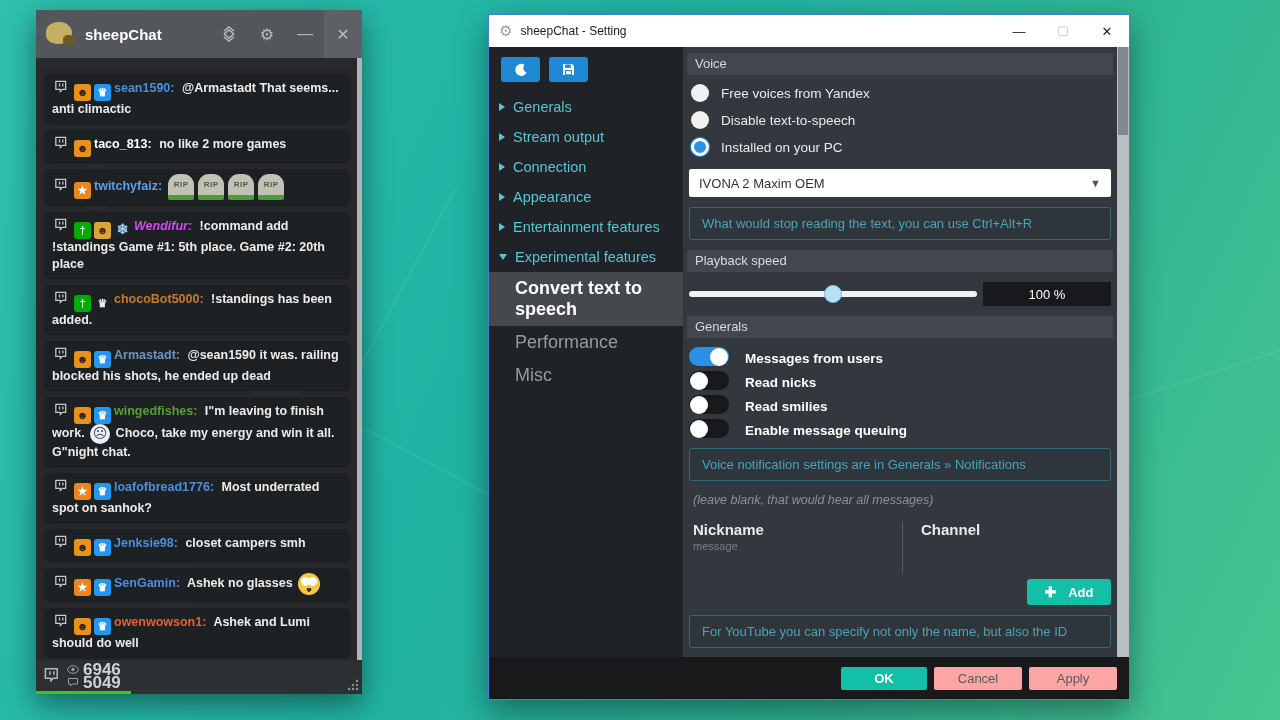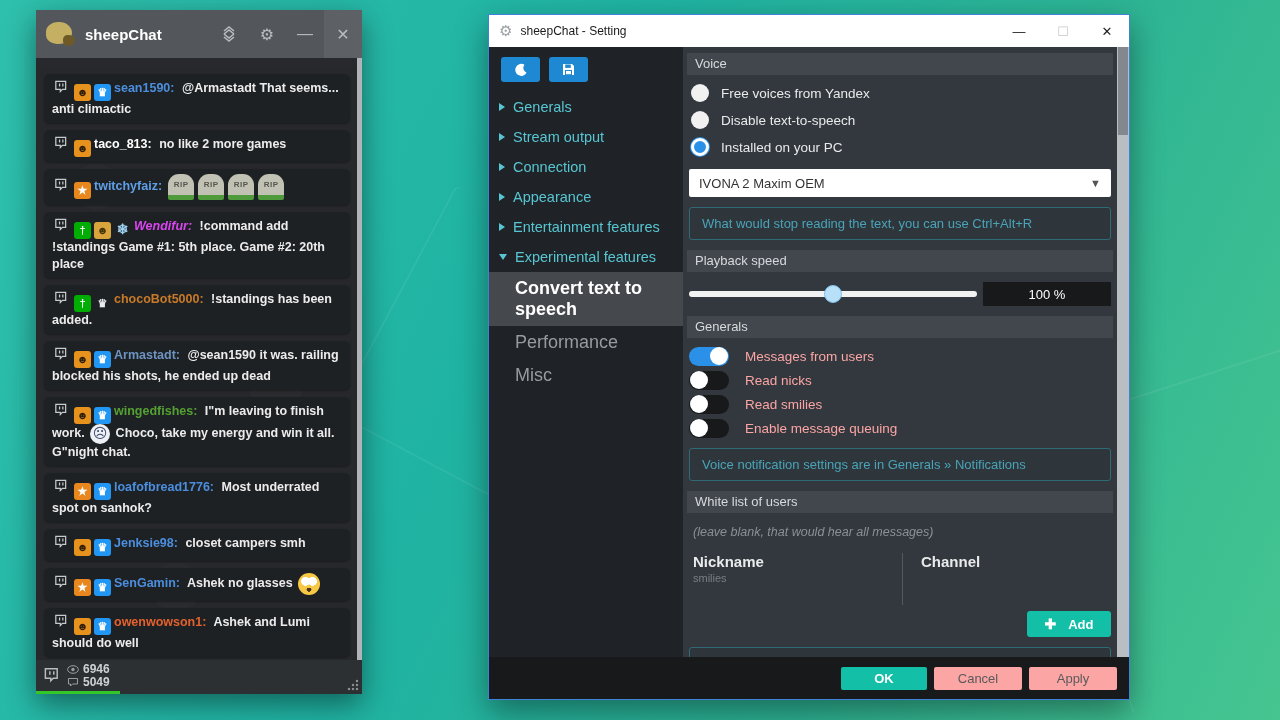--- a/index.html
+++ b/index.html
@@ -55,21 +55,21 @@
      background:
        radial-gradient(circle at 34% 38%, #fff 0 4.2px, transparent 4.6px),
        radial-gradient(circle at 66% 38%, #fff 0 4.2px, transparent 4.6px),
        radial-gradient(circle at 34% 38%, #4a3621 0 1.8px, transparent 2.2px),
        radial-gradient(circle at 66% 38%, #4a3621 0 1.8px, transparent 2.2px),
        radial-gradient(ellipse 4px 3px at 50% 76%, #4a3621 0 60%, transparent 65%),
        #f6c843; }
   .chat-statusbar { position:absolute; bottom:0; left:0; right:0; height:34px; background:#2d3033; display:flex; }
   .stat-block { display:flex; align-items:center; gap:7px; padding:0 10px 0 6px; border-bottom:3px solid #35c727; }
   .stat-twitch svg { display:block; }
-  .stat-nums { color:#cfd2d5; font-size:12px; font-weight:700; line-height:13px; }
+  .stat-nums { color:#cfd2d5; font-size:17px; font-weight:700; line-height:13px; }
   .stat-row { display:flex; align-items:center; gap:4px; }
   .resize-grip { position:absolute; right:3px; bottom:3px; width:12px; height:12px;
      background:
       radial-gradient(circle at 10px 2px, #8a8d90 0 1.4px, transparent 1.6px),
       radial-gradient(circle at 6px 6px,  #8a8d90 0 1.4px, transparent 1.6px),
       radial-gradient(circle at 10px 6px, #8a8d90 0 1.4px, transparent 1.6px),
       radial-gradient(circle at 2px 10px, #8a8d90 0 1.4px, transparent 1.6px),
       radial-gradient(circle at 6px 10px, #8a8d90 0 1.4px, transparent 1.6px),
       radial-gradient(circle at 10px 10px,#8a8d90 0 1.4px, transparent 1.6px); }
 
@@ -101,21 +101,21 @@
   .select-box { margin:13px 2px 0 2px; height:28px; background:#fff; border-radius:2px; display:flex; align-items:center; padding:0 10px; font-size:13px; color:#333; }
   .select-box .val { flex:1; }
   .select-box .caret { color:#555; font-size:11px; }
   .hint-box { margin:10px 2px 0 2px; border:1px solid #2e6b76; border-radius:3px; background:rgba(40,52,56,.35);
       color:#4aa3b8; font-size:13px; padding:8px 12px; }
   .slider-row { display:flex; align-items:center; margin:10px 2px 0 2px; gap:6px; }
   .slider-track { position:relative; flex:1; height:6px; background:#f2f2f2; border-radius:3px; }
   .slider-handle { position:absolute; top:50%; width:18px; height:18px; border-radius:50%;
       background:#b9e0f9; border:1px solid #7fc2ee; transform:translate(-50%,-50%); }
   .slider-val { width:128px; height:24px; background:#17191b; color:#fff; font-size:13px; display:flex; align-items:center; justify-content:center; flex:none; }
-  .toggle-row { display:flex; align-items:center; gap:16px; margin:4px 0 0 2px; color:#fca5a5; font-size:13.5px; height:20px; }
+  .toggle-row { display:flex; align-items:flex-end; gap:16px; margin:4px 0 0 2px; color:#ffffff; font-size:13.5px; height:20px;font-weight:bold; }
   .toggle { position:relative; width:40px; height:19px; border-radius:10px; background:#17191b; flex:none; }
   .toggle .knob { position:absolute; top:0.5px; left:1px; width:18px; height:18px; border-radius:50%; background:#fff; }
   .toggle.on { background:#2b91e8; }
   .toggle.on .knob { left:auto; right:1px; }
   .caption { margin:12px 2px 0 6px; color:#8b9096; font-size:12.5px; font-style:italic; }
   .cols-row { display:flex; margin:14px 2px 0 6px; height:52px; }
   .col { width:50%; }
   .col.second { border-left:1px solid #55595e; padding-left:18px; }
   .col-title { color:#e9eaeb; font-size:15px; font-weight:700; }
   .col-sub { color:#797e83; font-size:11px; margin-top:2px; }
@@ -343,26 +343,25 @@
           </div>
           <div class="toggle-row">
             <span class="toggle">
               <span class="knob"></span>
             </span>
             <span>Enable message queuing</span>
           </div>
         </div>
       <div class="hint-box">Voice notification settings are in Generals » Notifications</div>
 
-      <div class="sec-header">White list of users</div>
       <div class="caption">(leave blank, that would hear all messages)</div>
       <div class="cols-row">
         <div class="col">
           <div class="col-title">Nickname</div>
-          <div class="col-sub">smilies</div>
+          <div class="col-sub">message</div>
         </div>
         <div class="col second">
           <div class="col-title">Channel</div>
         </div>
       </div>
       <div class="add-row">
         <button class="btn-add">
           <span class="plus">✚</span>
           <span>Add</span>
         </button>

